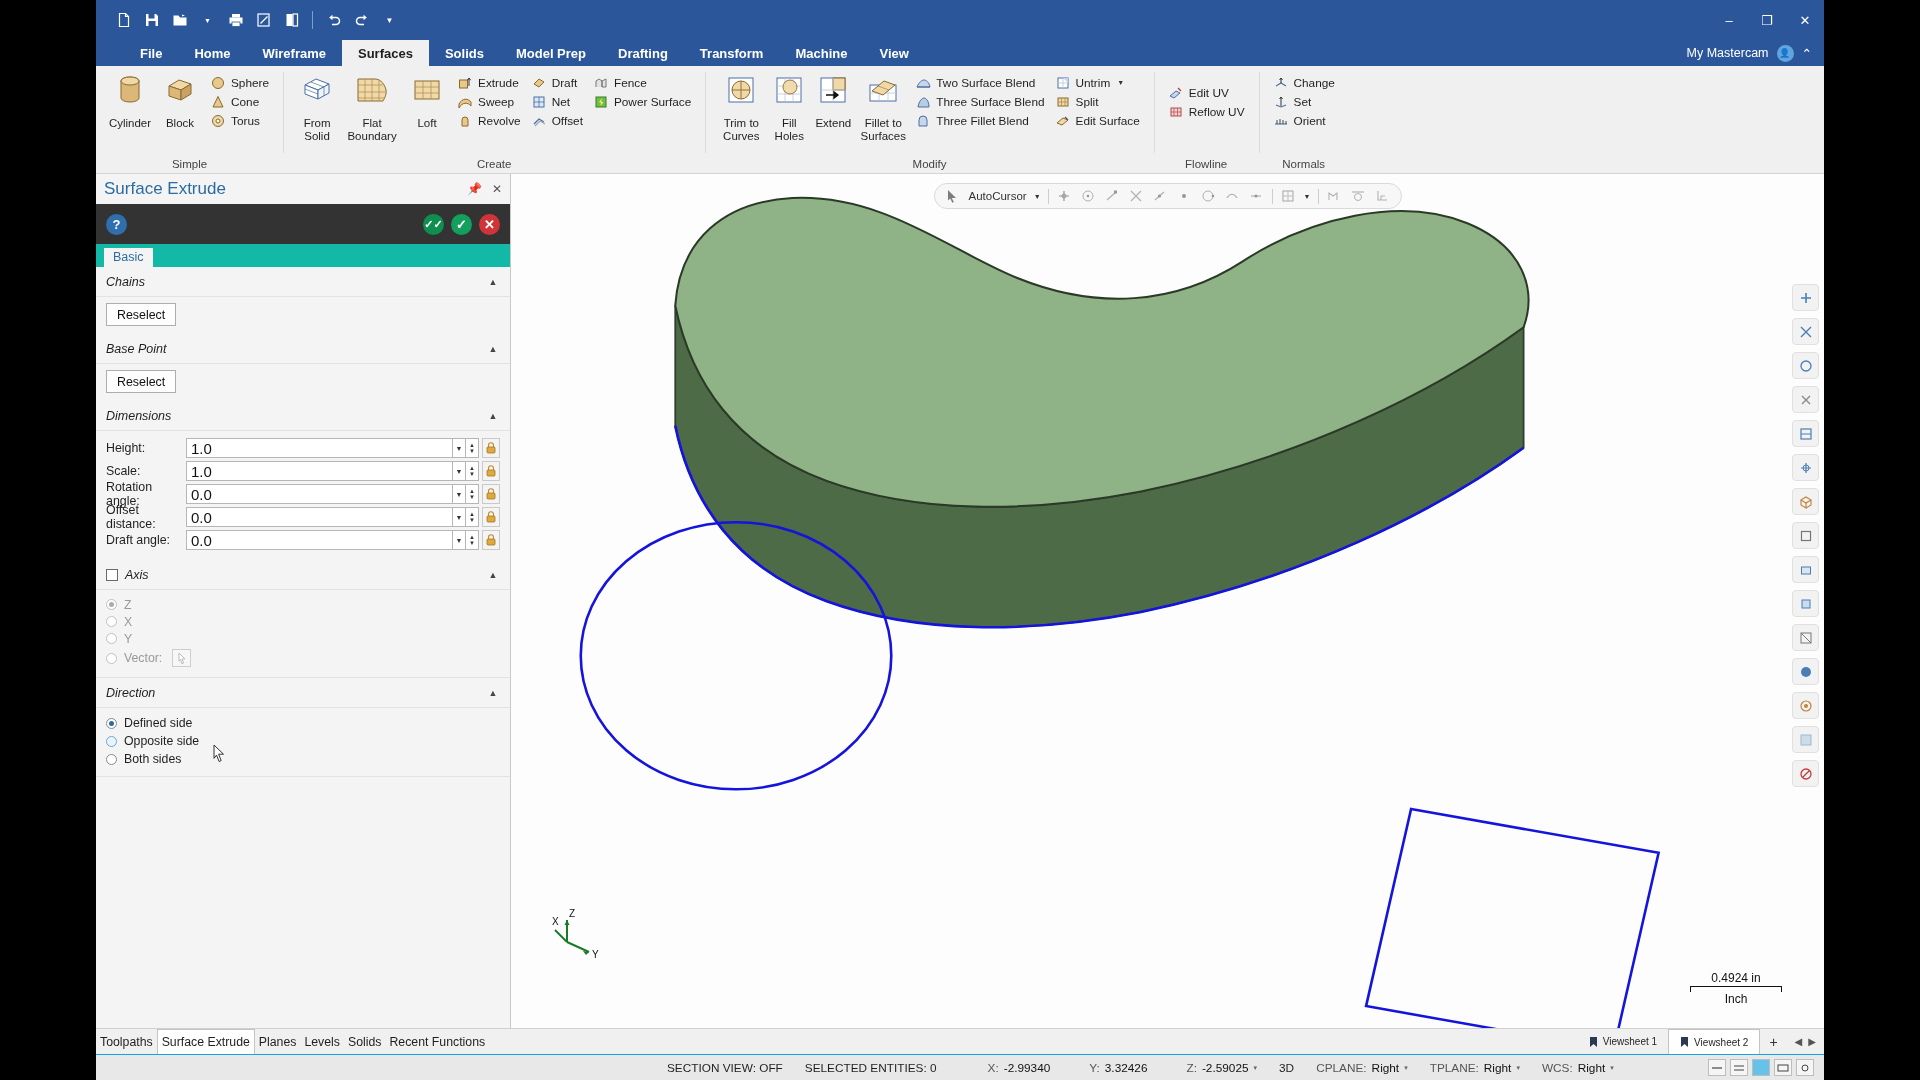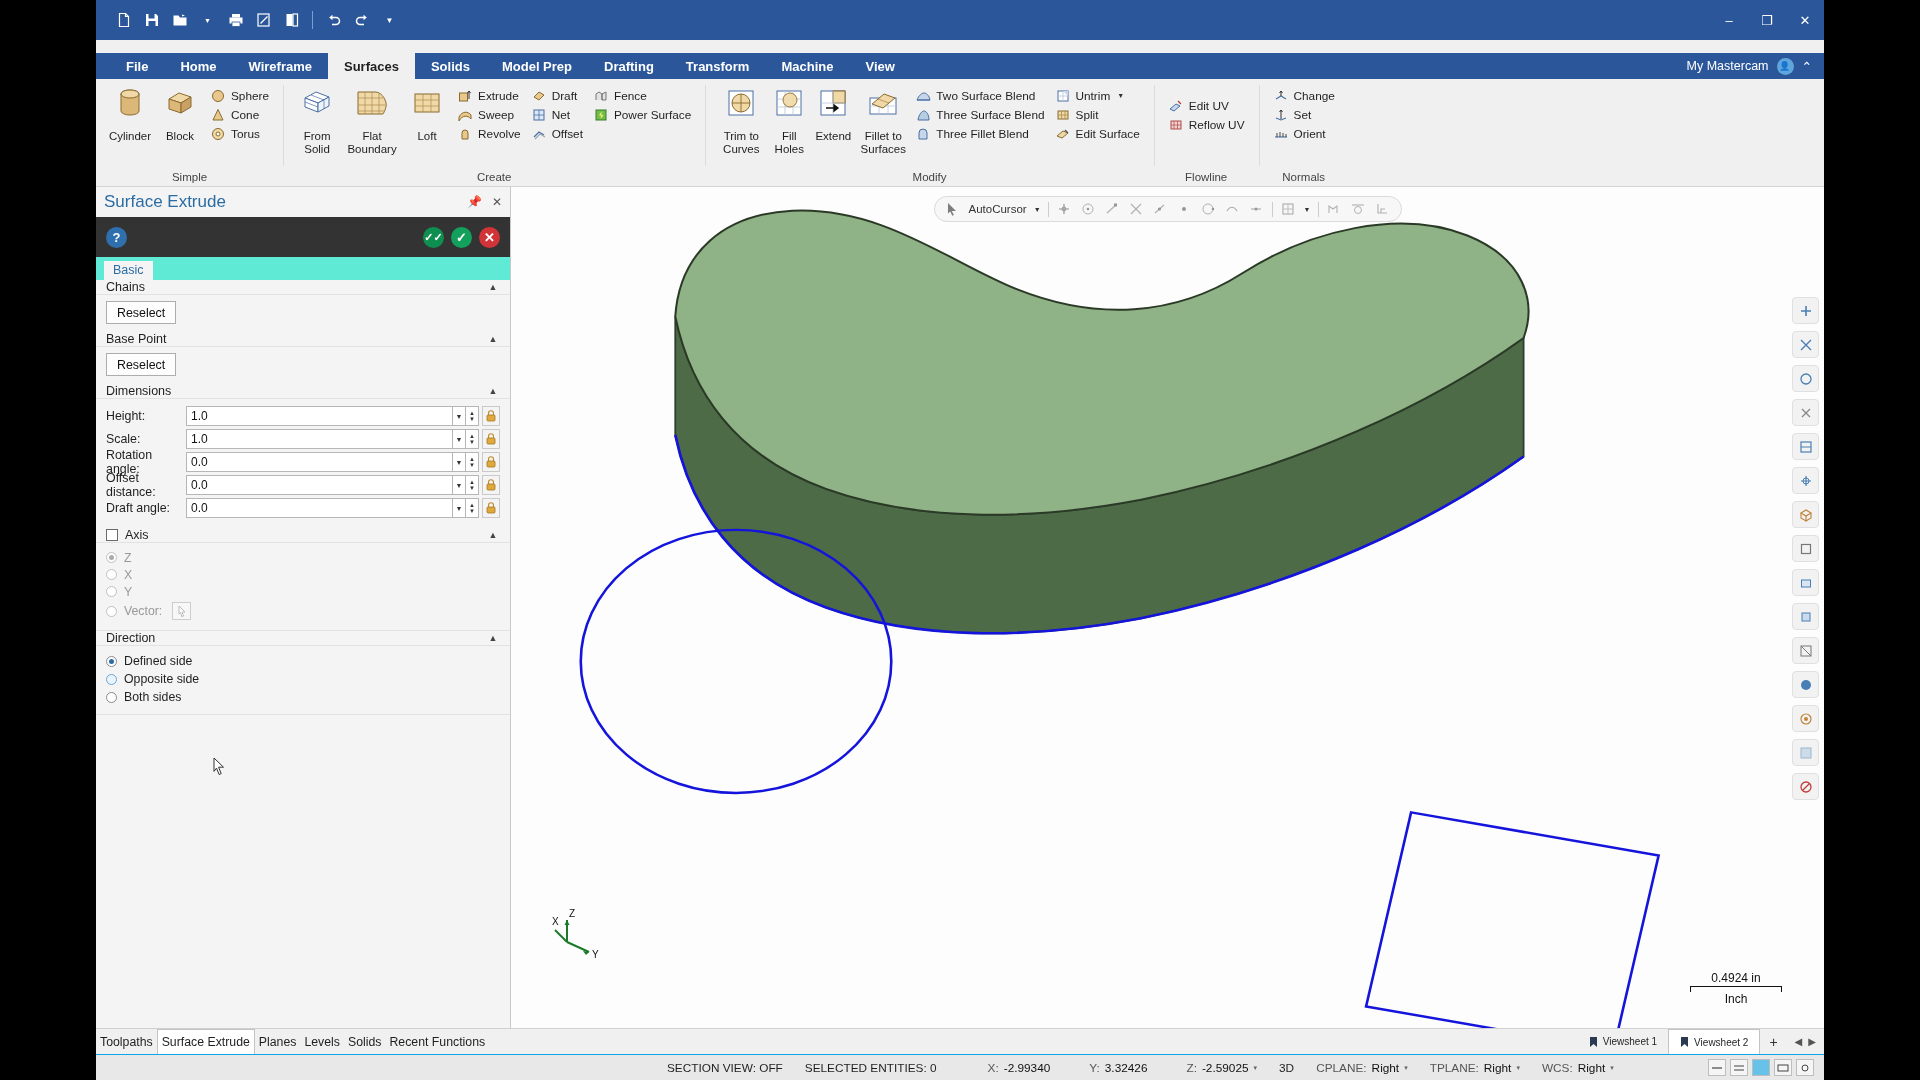--- a/index.html
+++ b/index.html
@@ -29,21 +29,21 @@
     color: #fff; font-size: 13.5px; pointer-events: none;
   }
   .win-ctrls { margin-left: auto; display: flex; height: 100%; }
   .win-btn {
     width: 38px; height: 100%; display: flex; align-items: center; justify-content: center;
     color: #fff; font-size: 13px;
   }
   
   .ribbon-tabs {
     height: 26px; background: #2b579a; display: flex; align-items: stretch;
-    position: relative; flex: none; padding-left: 14px; margin-top: 13px;
+    position: relative; flex: none; padding-left: 28px;
   }
   .rtab {
     padding: 0 16px; display: flex; align-items: center;
     color: #fff; font-size: 13px; font-weight: bold;
   }
   .rtab.active { background: #f0f0f0; color: #1f1f1f; }
   .ribbon-right {
     margin-left: auto; display: flex; align-items: center; gap: 8px;
     padding-right: 12px; color: #fff; font-size: 12.5px;
   }
@@ -103,48 +103,48 @@
   }
   .circ {
     width: 21px; height: 21px; border-radius: 50%; display: flex;
     align-items: center; justify-content: center; color: #fff; font-size: 13px;
     font-weight: bold;
   }
   .circ.help { background: #2f6fad; }
   .circ.dblcheck { background: #0f8f4f; margin-left: auto; font-size: 11px;}
   .circ.check { background: #12a05c; margin-left: 7px; }
   .circ.cancel { background: #d13438; margin-left: 7px; }
-  .lp-tabs { height: 23px; background: #5eead4; display: flex; align-items: flex-end; padding-left: 8px; }
+  .lp-tabs { height: 23px; background: #14b8a6; display: flex; align-items: flex-end; padding-left: 8px; }
   .lp-tab {
     padding: 2px 9px 3px; font-size: 12.5px; color: #2b6ca3;
     background: #f4f4f4;
   }
   .lp-scroll { flex: 1; overflow: hidden; background: #f4f4f4; position: relative; }
   .sect-head {
-    height: 15px; display: flex; align-items: center; padding: 4px 10px;
-    border-bottom: 1px solid #e2e2e2; background: #f4f4f4;
+    height: 30px; display: flex; align-items: center; padding: 4px 10px;
+    border-bottom: 1px solid #e2e2e2; background: #f4f4f4; font-style: italic;
   }
   .sect-head .st { font-size: 12.5px; color: #1f1f1f; }
   .chev {
     margin-left: auto; width: 14px; height: 14px; display:flex;
     align-items:center; justify-content:center; color:#444; font-size: 9px;
   }
   .sect-body { padding: 6px 10px 8px; }
   .btn-resel {
     min-width: 68px; height: 23px; padding: 0 10px; font-size: 12.4px;
     background: #fdfdfd; border: 1px solid #adadad; color: #111;
   }
   .row {
     display: flex; align-items: center; height: 22px; margin-bottom: 1px;
   }
   .row .lab { width: 80px; font-size: 12.4px; color: #1f1f1f; }
   .fieldwrap { display: flex; align-items: center; flex: 1; }
   .field {
     flex: 1; height: 20px; border: 1px solid #b6b6b6; background: #fff;
-    display: flex; align-items: center; padding: 0 4px; font-size: 12px; color: #111;
+    display: flex; align-items: center; padding: 0 4px; font-size: 15px; color: #111;
   }
   .fld-caret {
     width: 13px; height: 20px; border: 1px solid #b6b6b6; border-left: none;
     background: #fff; display: flex; align-items: center; justify-content: center;
     font-size: 7px; color: #333;
   }
   .spin {
     width: 13px; height: 20px; border: 1px solid #b6b6b6; border-left: none;
     background: #fff; display: flex; flex-direction: column;
     align-items: center; justify-content: center; font-size: 6px; color: #333; line-height: 1;

